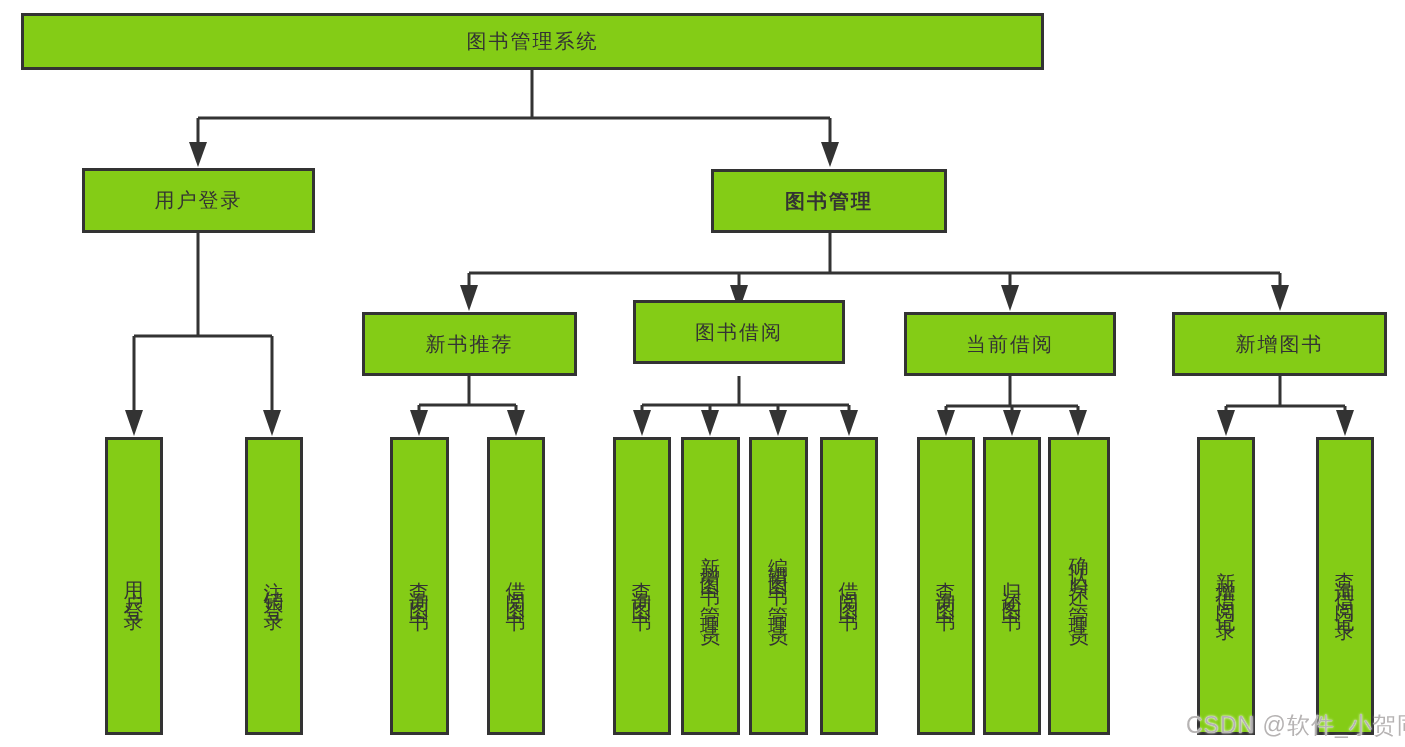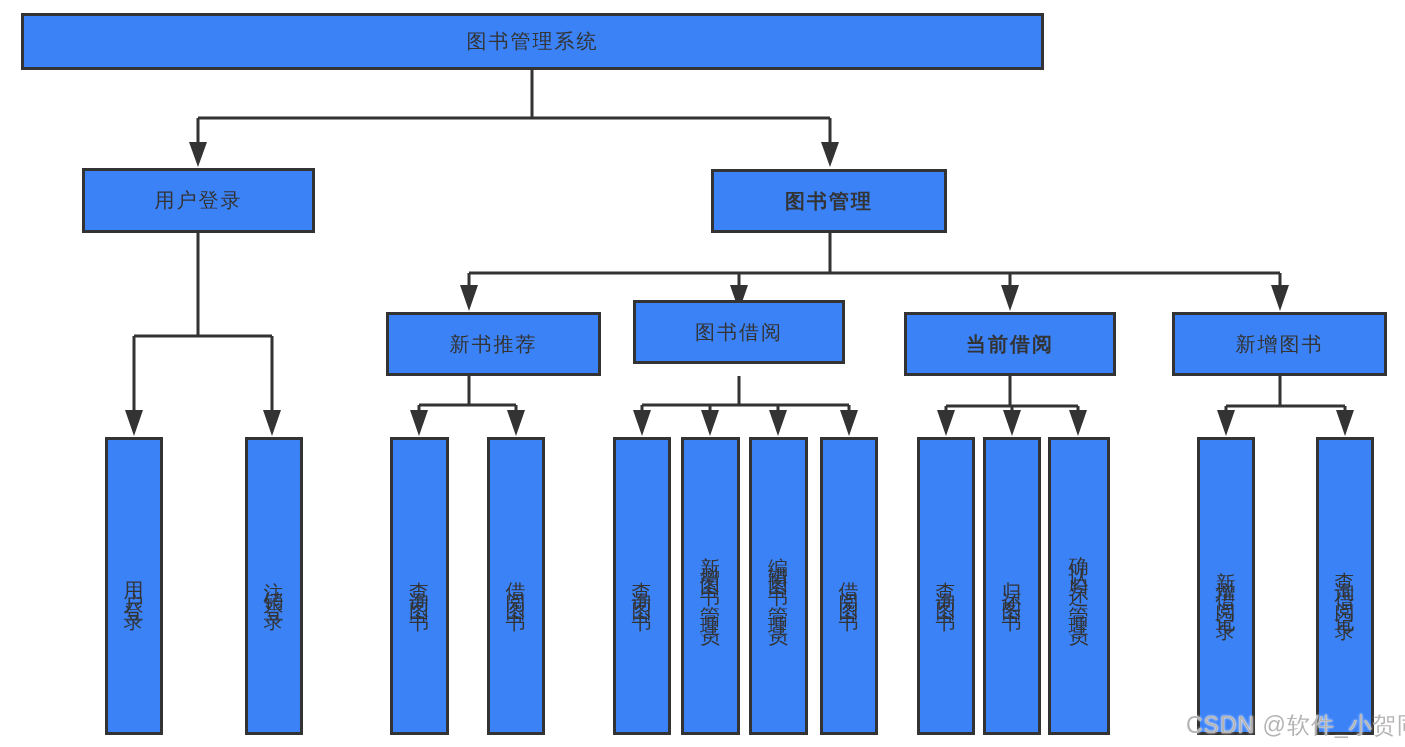--- a/index.html
+++ b/index.html
@@ -18,21 +18,21 @@
   .connectors {
     position: absolute;
     left: 0;
     top: 0;
     pointer-events: none;
   }
   .node {
     position: absolute;
     box-sizing: border-box;
     border: 3px solid #333333;
-    background: #3b82f6;
+    background: #84cc16;
     display: flex;
     align-items: center;
     justify-content: center;
     color: #333333;
   }
   .node-h {
     font-size: 20px;
     letter-spacing: 2px;
     white-space: nowrap;
   }
@@ -113,27 +113,27 @@
     <span>图书管理系统</span>
   </div>
 
   <div class="node node-h" style="left:82px; top:168px; width:233px; height:65px;">
     <span>用户登录</span>
   </div>
   <div class="node node-h" style="left:711px; top:169px; width:236px; height:64px;font-weight:bold;">
     <span>图书管理</span>
   </div>
 
-  <div class="node node-h" style="left:362px; top:312px; width:215px; height:64px;margin-left:24px;">
+  <div class="node node-h" style="left:362px; top:312px; width:215px; height:64px;">
     <span>新书推荐</span>
   </div>
   <div class="node node-h" style="left:633px; top:300px; width:212px; height:64px;">
     <span>图书借阅</span>
   </div>
-  <div class="node node-h" style="left:904px; top:312px; width:212px; height:64px;font-weight:bold;">
+  <div class="node node-h" style="left:904px; top:312px; width:212px; height:64px;">
     <span>当前借阅</span>
   </div>
   <div class="node node-h" style="left:1172px; top:312px; width:215px; height:64px;">
     <span>新增图书</span>
   </div>
 
   <div class="node node-v" style="left:105px; top:437px; width:58px; height:298px;">
     <span class="vtext">用户登录</span>
   </div>
   <div class="node node-v" style="left:245px; top:437px; width:58px; height:298px;">

